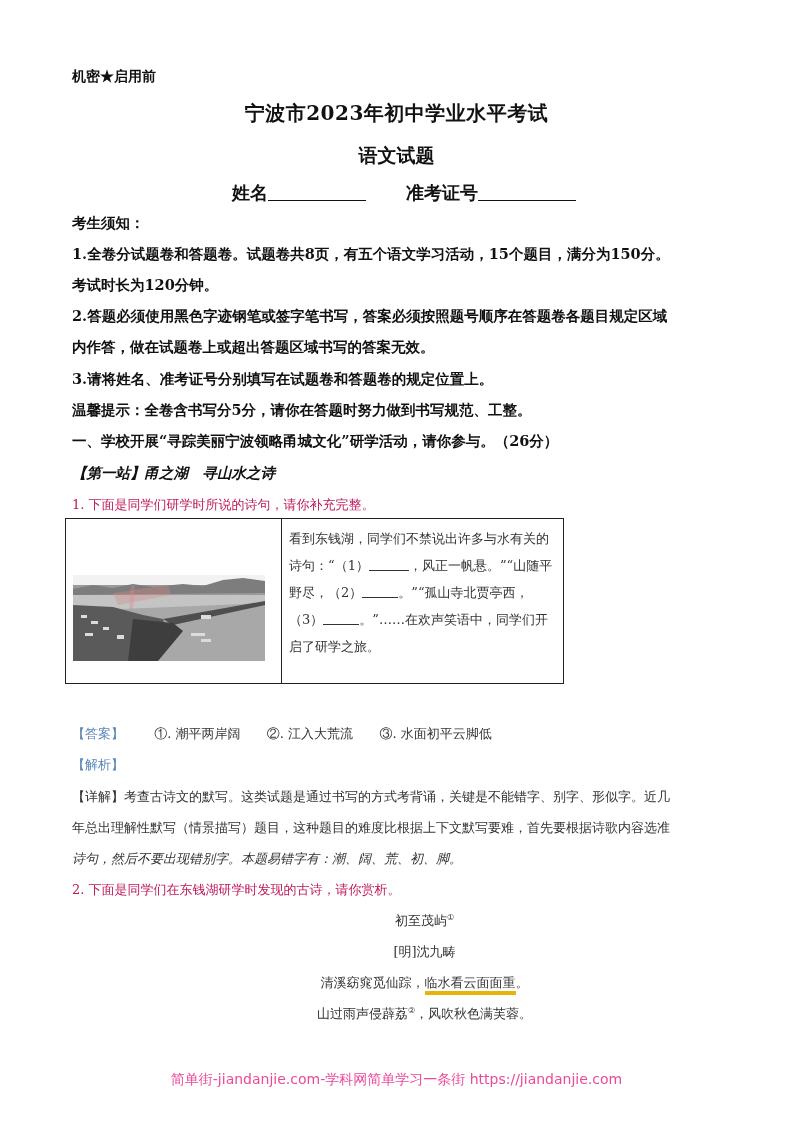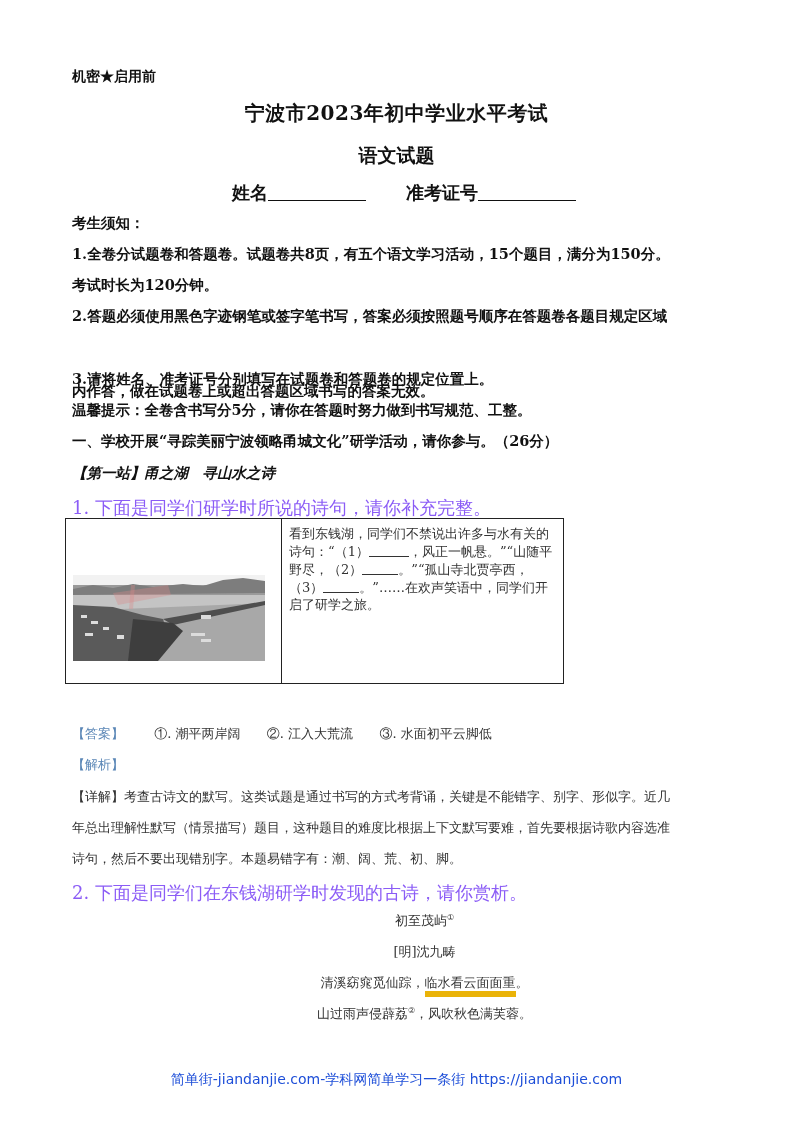--- a/index.html
+++ b/index.html
@@ -9,54 +9,54 @@
     .abs { position: absolute; white-space: nowrap; }
 
     .secret { left: 72px; top: 68px; font-size: 14px; font-weight: bold; }
     .title { left: 0; width: 793px; text-align: center; top: 100px; font-size: 20px; font-weight: bold; letter-spacing: 0.5px; }
     .subtitle { left: 0; width: 793px; text-align: center; top: 143px; font-size: 19px; font-weight: bold; }
     .name-line { left: 232px; top: 181px; font-size: 18px; font-weight: bold; }
     .name-line .blank { display: inline-block; width: 98px; border-bottom: 1.2px solid #111; height: 15px; vertical-align: -2px; }
     .name-line .gap { display: inline-block; width: 40px; }
 
     .notice { left: 72px; font-size: 14.5px; font-weight: bold; }
-    .q { left: 72px; font-size: 18px; color: #8b5cf6; }
+    .q { left: 72px; font-size: 13px; color: #be185d; }
 
     .table { position: absolute; left: 65px; top: 518px; width: 499px; height: 166px; border: 1.5px solid #222; box-sizing: border-box; display: flex; }
     .cell-img { width: 216px; border-right: 1.5px solid #222; position: relative; box-sizing: border-box; }
-    .cell-text { flex: 1; padding: 6px 6px 0 7px; font-size: 13px; line-height: 17px; color: #333; white-space: normal; }
+    .cell-text { flex: 1; padding: 6px 6px 0 7px; font-size: 13px; line-height: 27px; color: #333; white-space: normal; }
     .blank-u { display: inline-block; border-bottom: 1px solid #333; height: 14px; vertical-align: -1px; }
 
     .photo { position: absolute; left: 7px; top: 56px; width: 192px; height: 86px; overflow: hidden; background: #8a8a8a; }
 
     .answer-tag { color: #5a86b6; font-size: 13px; }
     .detail { left: 72px; font-size: 13px; color: #333; }
 
     .poem { left: 8px; width: 793px; text-align: center; font-size: 13px; color: #333; padding-left: 20px; }
     .poem sup { font-size: 8px; }
-    .ul { border-bottom: 6px solid #eab308; padding-bottom: 1px; }
+    .ul { border-bottom: 4px solid #eab308; padding-bottom: 1px; }
 
-    .footer { left: 0; width: 793px; text-align: center; top: 1071px; font-size: 14px; color: #1d4ed8; }
+    .footer { left: 0; width: 793px; text-align: center; top: 1071px; font-size: 14px; color: #ec4899; }
   </style>
 </head>
 <body>
 
 <div class="abs serif secret">机密★启用前</div>
 <div class="abs serif title">宁波市2023年初中学业水平考试</div>
 <div class="abs serif subtitle">语文试题</div>
 
 <div class="abs serif name-line">
   <span>姓名</span><span class="blank"></span><span class="gap"></span><span>准考证号</span><span class="blank"></span>
 </div>
 
 <div class="abs serif notice" style="top:214px;">考生须知：</div>
 <div class="abs serif notice" style="top:245px;">1.全卷分试题卷和答题卷。试题卷共8页，有五个语文学习活动，15个题目，满分为150分。</div>
 <div class="abs serif notice" style="top:276px;">考试时长为120分钟。</div>
 <div class="abs serif notice" style="top:307px;">2.答题必须使用黑色字迹钢笔或签字笔书写，答案必须按照题号顺序在答题卷各题目规定区域</div>
-<div class="abs serif notice" style="top:338px;margin-top:44px;">内作答，做在试题卷上或超出答题区域书写的答案无效。</div>
+<div class="abs serif notice" style="top:338px;">内作答，做在试题卷上或超出答题区域书写的答案无效。</div>
 <div class="abs serif notice" style="top:370px;">3.请将姓名、准考证号分别填写在试题卷和答题卷的规定位置上。</div>
 <div class="abs serif notice" style="top:401px;">温馨提示：全卷含书写分5分，请你在答题时努力做到书写规范、工整。</div>
 <div class="abs serif notice" style="top:432px;">一、学校开展“寻踪美丽宁波领略甬城文化”研学活动，请你参与。（26分）</div>
 <div class="abs serif notice" style="top:464px;font-style:italic;">【第一站】甬之湖　寻山水之诗</div>
 
 <div class="abs serif q" style="top:496px;">1. 下面是同学们研学时所说的诗句，请你补充完整。</div>
 
 <div class="table">
   <div class="cell-img">
     <div class="photo">
@@ -95,21 +95,21 @@
   <span>①. 潮平两岸阔</span>
   <span style="display:inline-block; width:18px;"></span>
   <span>②. 江入大荒流</span>
   <span style="display:inline-block; width:18px;"></span>
   <span>③. 水面初平云脚低</span>
 </div>
 <div class="abs serif answer-tag" style="left:72px; top:756px;">【解析】</div>
 
 <div class="abs serif detail" style="top:788px;">【详解】考查古诗文的默写。这类试题是通过书写的方式考背诵，关键是不能错字、别字、形似字。近几</div>
 <div class="abs serif detail" style="top:819px;">年总出理解性默写（情景描写）题目，这种题目的难度比根据上下文默写要难，首先要根据诗歌内容选准</div>
-<div class="abs serif detail" style="top:850px;">诗句，然后不要出现错别字。本题易错字有：潮、阔、荒、初、脚。</div>
+<div class="abs serif detail" style="top:850px;font-style:italic;">诗句，然后不要出现错别字。本题易错字有：潮、阔、荒、初、脚。</div>
 
 <div class="abs serif q" style="top:881px;">2. 下面是同学们在东钱湖研学时发现的古诗，请你赏析。</div>
 
 <div class="abs serif poem" style="top:912px;">
   <span>初至茂屿</span><sup>①</sup>
 </div>
 <div class="abs serif poem" style="top:943px;">[明]沈九畴</div>
 <div class="abs serif poem" style="top:974px;">
   <span>清溪窈窕觅仙踪，</span><span class="ul">临水看云面面重</span><span>。</span>
 </div>

